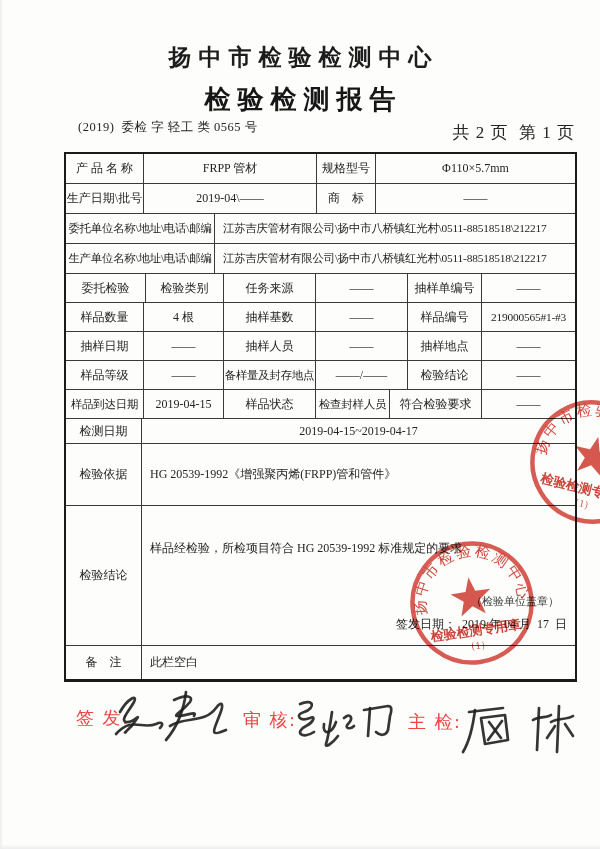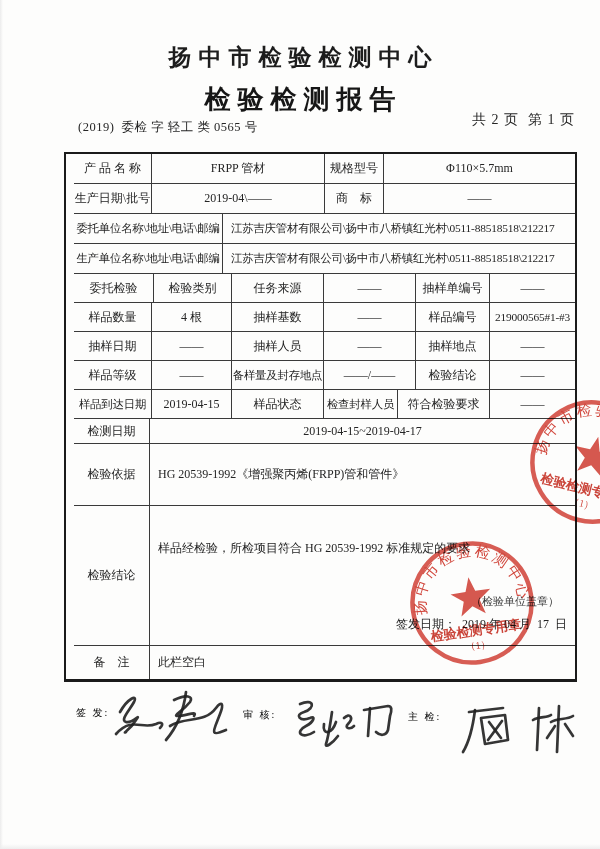--- a/index.html
+++ b/index.html
@@ -10,42 +10,42 @@
     color:#262626;
   }
   .abs{position:absolute;}
   .pre{white-space:pre;}
   
   .hdr-org{left:0;top:42px;width:600px;text-align:center;font-size:23px;font-weight:bold;
     letter-spacing:7px;padding-left:7px;box-sizing:border-box;color:#1d1d1d;}
   .hdr-title{left:0;top:82px;width:600px;text-align:center;font-size:26px;font-weight:bold;
     letter-spacing:7px;padding-left:7px;box-sizing:border-box;color:#161616;}
   .hdr-no{left:78px;top:119px;font-size:12.5px;letter-spacing:.5px;}
-  .hdr-page{right:25px;top:111px;font-size:14px;letter-spacing:1px;margin-left:40px;}
+  .hdr-page{right:25px;top:121px;font-size:17px;letter-spacing:1px;margin-left:40px;}
   
   .tbl{left:64px;top:152px;width:513px;height:530px;box-sizing:border-box;
     border:2px solid #1b1b1b;border-bottom-width:3px;display:flex;flex-direction:column;
-    background:transparent;padding-left:8px;}
+    background:transparent;}
   .row{display:flex;box-sizing:border-box;border-bottom:1px solid #3a3a3a;}
   .row:last-child{border-bottom:none;flex:1;}
   .c{box-sizing:border-box;border-right:1px solid #3a3a3a;display:flex;align-items:center;
     justify-content:center;font-size:12px;white-space:pre;overflow:visible;color:#242424;}
   .c:last-child{border-right:none;flex:1;}
   .left{justify-content:flex-start;padding-left:8px;}
   .small{font-size:11.4px;letter-spacing:-.2px;}
   .concl{position:relative;display:block;}
   .concl-text{position:absolute;left:8px;top:34px;font-size:12px;white-space:pre;}
   .seal-hint{position:absolute;right:16px;top:88px;font-size:11px;color:#3a3a3a;white-space:pre;}
   .issue-date{position:absolute;right:8px;top:110px;font-size:12px;white-space:pre;}
   
   .stamp{mix-blend-mode:multiply;opacity:.92;}
   .stamp-main{left:405px;top:536px;width:134px;height:134px;transform:rotate(-8deg);}
   .stamp-edge{left:525px;top:395px;width:134px;height:134px;transform:rotate(14deg);}
   
-  .sig-label{font-size:10px;letter-spacing:2px;color:#000000;white-space:pre;}
+  .sig-label{font-size:18px;letter-spacing:2px;color:#ef4444;white-space:pre;}
   .sig path{fill:none;stroke:#1f1f1f;stroke-width:2.7;stroke-linecap:round;stroke-linejoin:round;opacity:.9;}
   
   .edge-left{left:0;top:0;width:3px;height:849px;background:linear-gradient(to right,#ececec,rgba(255,255,255,0));}
   .edge-bottom{left:0;top:844px;width:600px;height:5px;background:linear-gradient(to bottom,rgba(255,255,255,0),#eeeeee);}
 </style>
 </head>
 <body>
 
 <div class="page">
 

